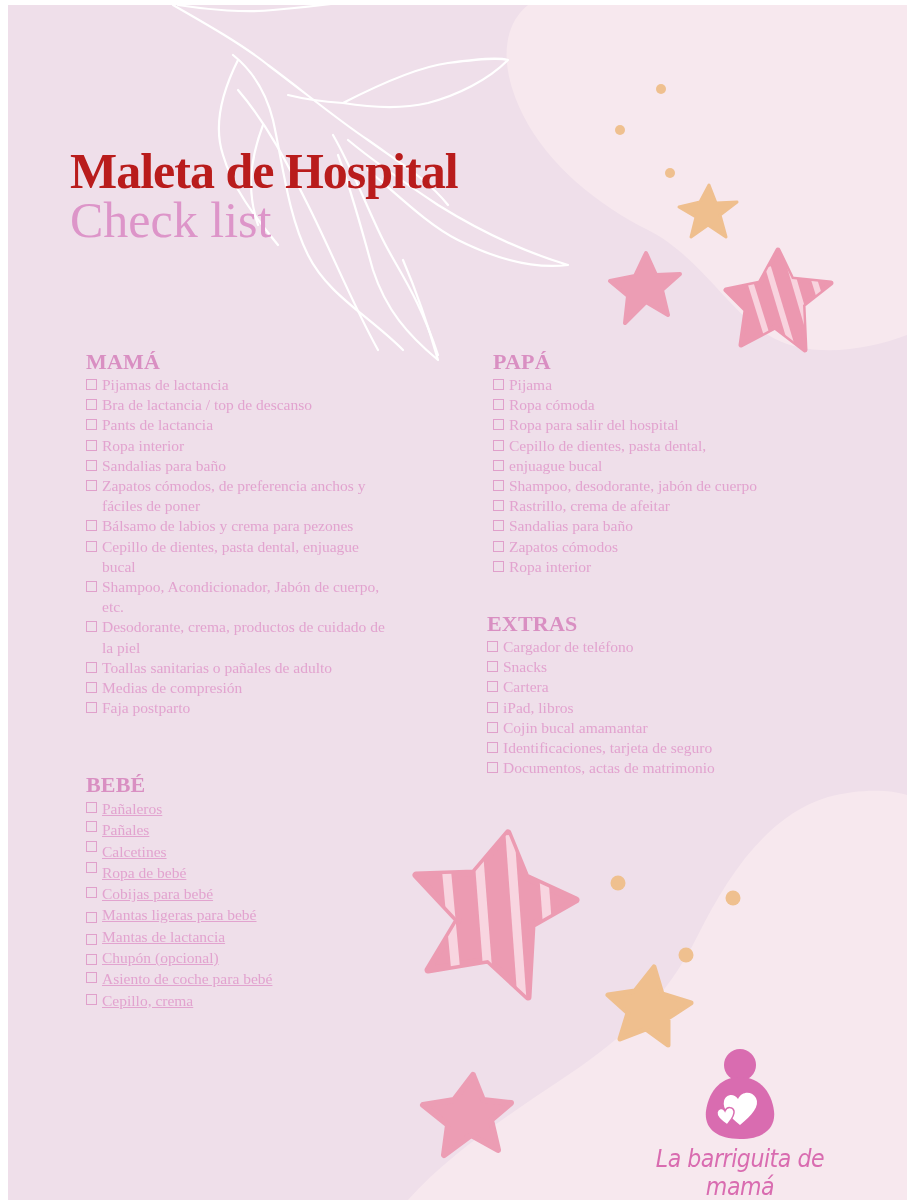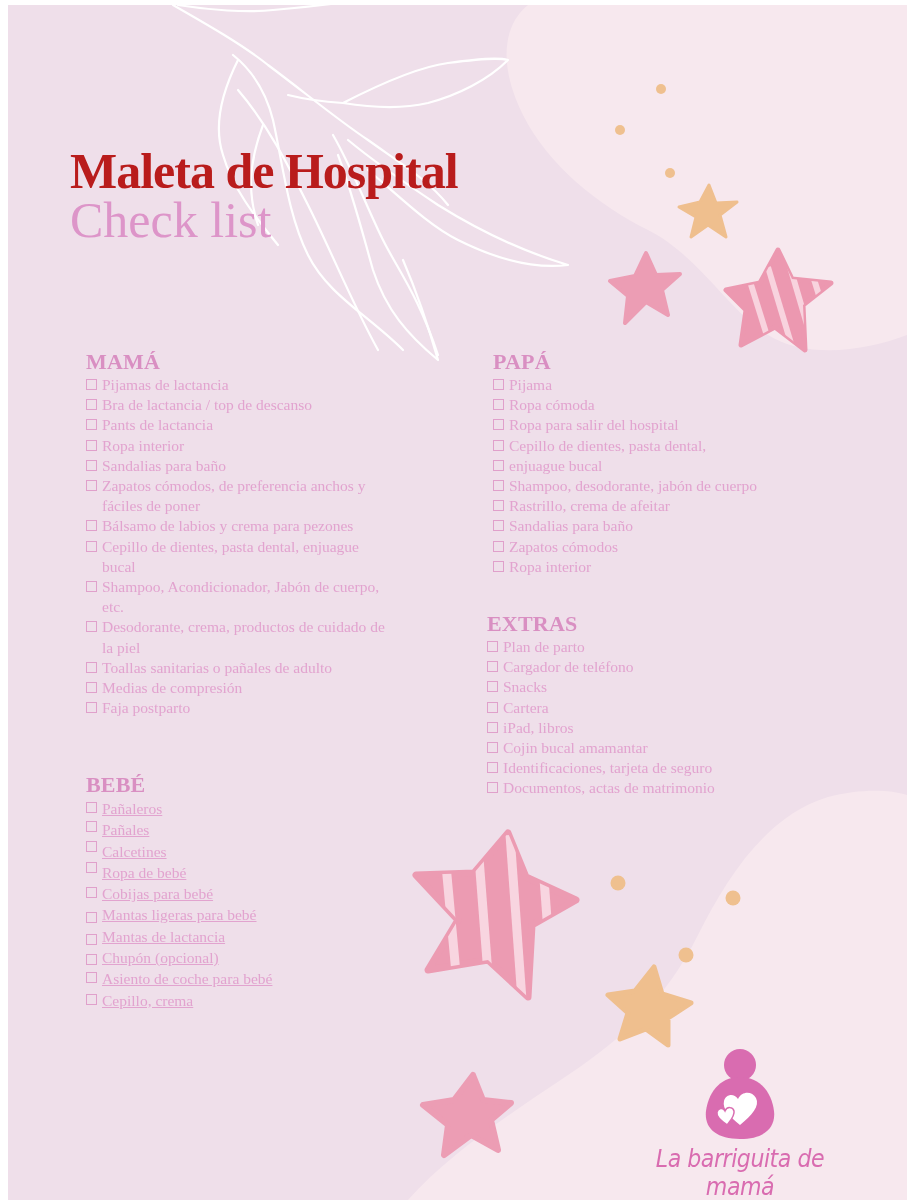--- a/index.html
+++ b/index.html
@@ -231,24 +231,20 @@
           <span class="label">Ropa interior</span>
         </li>
     </ul>
   </div>
 
   <div class="section" id="sec-extras">
     <h2>EXTRAS</h2>
     <ul>
       <li>
           <span class="cb"></span>
-          <span class="label">Plan de parto</span>
-        </li>
-      <li>
-          <span class="cb"></span>
           <span class="label">Cargador de teléfono</span>
         </li>
       <li>
           <span class="cb"></span>
           <span class="label">Snacks</span>
         </li>
       <li>
           <span class="cb"></span>
           <span class="label">Cartera</span>
         </li>

